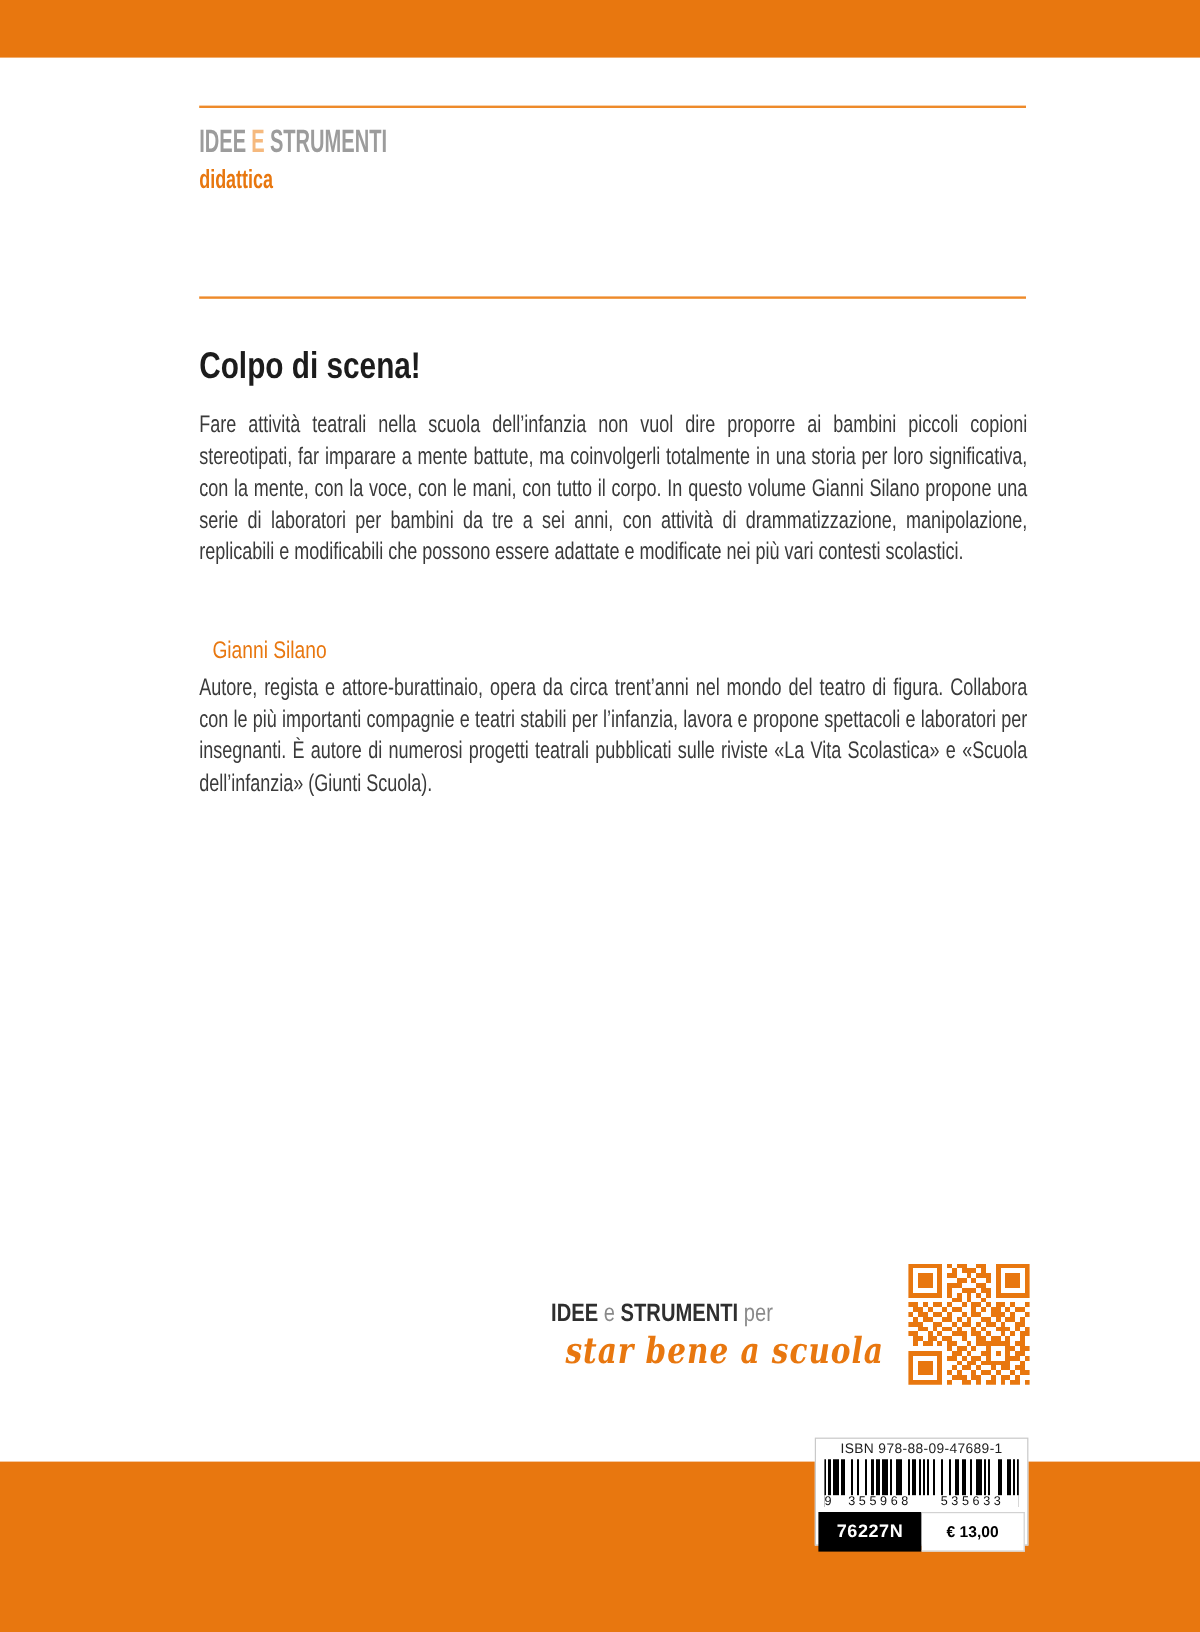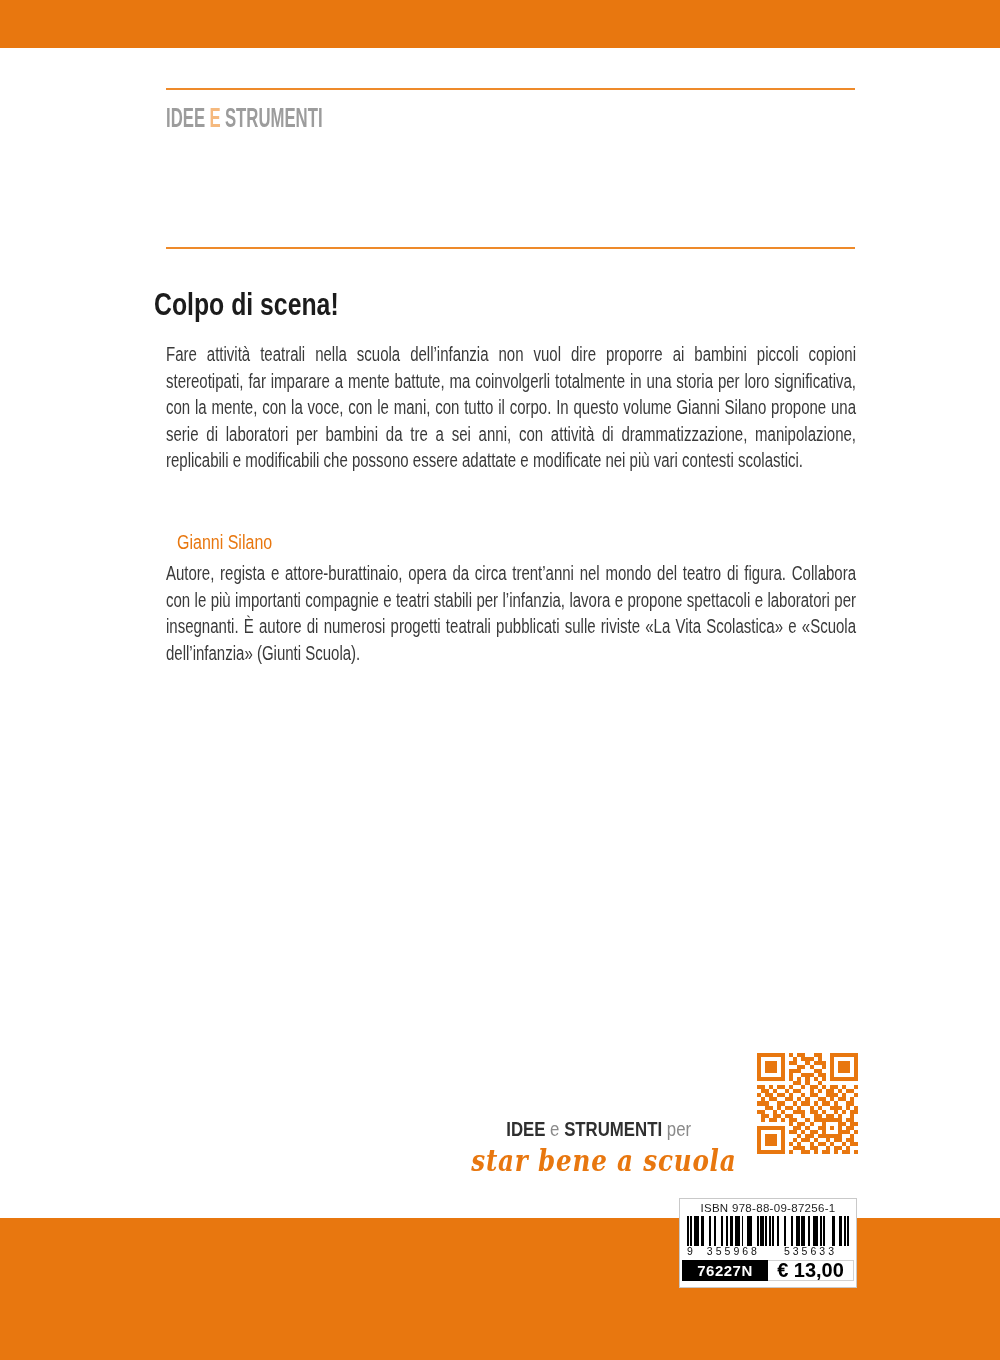--- a/index.html
+++ b/index.html
@@ -22,34 +22,34 @@
   #series-title .conj{color:#F5B97E;}
   #series-title span{margin-right:7px;}
   #series-sub{margin-top:3px;}
   #series-sub .t{font-size:22px;font-weight:bold;color:#E8770F;transform:scaleX(0.68);}
   #tagline-head{margin-top:10px;}
   #tagline-head .t{font-size:18px;font-weight:bold;color:#2B2B2B;transform:scaleX(0.80);}
   .tagline-line{margin-top:0px;line-height:24px;}
   .tagline-line .t{font-size:18px;color:#3F3F3F;transform:scaleX(0.80);}
 
   
-  #book-title{position:absolute;left:154px;top:287px;}
+  #book-title{position:absolute;left:166px;top:287px;}
   #book-title .t{font-size:31px;font-weight:bold;color:#1C1C1C;transform:scaleX(0.80);}
   .para{
     position:absolute;left:166px;width:920px;
     transform:scaleX(0.75);transform-origin:0 0;
     font-size:20px;line-height:26.5px;color:#3A3A3A;text-align:justify;
   }
   #book-desc{top:341px;}
   #author-name{position:absolute;left:177px;top:531px;}
   #author-name .t{font-size:20px;color:#E8770F;transform:scaleX(0.80);}
   #author-bio{top:560px;}
 
   
-  #footer-brand{position:absolute;right:263px;top:1117px;text-align:center;}
+  #footer-brand{position:absolute;right:263px;top:1083px;text-align:left;}
   #brand-line .t{font-size:21px;color:#8A8A8A;transform:scaleX(0.80);transform-origin:100% 50%;}
   #brand-line b{color:#2F2F2F;font-weight:bold;}
   #brand-script{margin-top:2px;}
   #brand-script .t{
     font-family:"DejaVu Serif",serif;font-style:italic;font-weight:bold;
     font-size:30px;color:#E8770F;transform:scaleX(0.82);transform-origin:100% 50%;
     letter-spacing:1px;
   }
 
   
@@ -64,42 +64,45 @@
   }
   #isbn-line{font-size:11.5px;color:#1E1E1E;text-align:center;line-height:13px;letter-spacing:0.3px;}
   #bars-wrap{position:relative;width:162px;margin:1px auto 0;height:40px;}
   #bars-wrap svg{width:162px;height:40px;display:block;shape-rendering:crispEdges;}
   #bc-digits{
     position:absolute;left:0;bottom:0;width:100%;display:flex;align-items:flex-end;
     font-size:10.5px;color:#111;line-height:10px;
   }
   #bc-digits .d9{background:#fff;padding-right:2px;}
   #bc-digits .grp{flex:1;text-align:center;background:#ffffff;letter-spacing:3px;}
-  #bottom-row{display:flex;height:21px;margin:4px 2px 0;}
+  #bottom-row{display:flex;height:33px;margin:4px 2px 0;}
   #code-cell{
     flex:0 0 50%;background:#000;color:#fff;font-weight:bold;font-size:15px;
     display:flex;align-items:center;justify-content:center;letter-spacing:0.5px;
   }
   #price-cell{
-    flex:1;background:#fff;color:#000;font-weight:bold;font-size:20px;
+    flex:1;background:#fff;color:#000;font-weight:bold;font-size:13px;
     display:flex;align-items:center;justify-content:center;border:1px solid #d2d2d2;border-left:none;
   }
 </style>
 </head>
 <body>
 
 <div id="page">
 
   <div id="band-top" class="band"></div>
 
   <div id="rule-top" class="rule"></div>
 
   <div id="series-header">
     <div id="series-title" class="cx">
       <span>IDEE</span><span class="conj">E</span><span>STRUMENTI</span>
+    </div>
+    <div id="series-sub">
+      <span class="t cx">didattica</span>
     </div>
   </div>
 
   <div id="rule-mid" class="rule"></div>
 
   <div id="book-title">
     <span class="t cx">Colpo di scena!</span>
   </div>
 
   <div id="book-desc" class="para">Fare attività teatrali nella scuola dell’infanzia non vuol dire proporre ai bambini piccoli copioni stereotipati, far imparare a mente battute, ma coinvolgerli totalmente in una storia per loro significativa, con la mente, con la voce, con le mani, con tutto il corpo. In questo volume Gianni Silano propone una serie di laboratori per bambini da tre a sei anni, con attività di drammatizzazione, manipolazione, replicabili e modificabili che possono essere adattate e modificate nei più vari contesti scolastici.</div>
@@ -458,21 +461,21 @@
         <rect x="19" y="24" width="1" height="1"></rect>
         <rect x="21" y="24" width="1" height="1"></rect>
         <rect x="22" y="24" width="1" height="1"></rect>
         <rect x="24" y="24" width="1" height="1"></rect>
       </svg>
   </div>
 
   <div id="band-bottom" class="band"></div>
 
   <div id="sticker">
-    <div id="isbn-line">ISBN 978-88-09-87256-1</div>
+    <div id="isbn-line">ISBN 978-88-09-47689-1</div>
     <div id="bars-wrap">
       <svg id="barcode-svg" viewBox="0 0 95 40" preserveAspectRatio="none" fill="#000">
           <rect x="0" y="0" width="1" height="40"></rect>
           <rect x="2" y="0" width="1" height="40"></rect>
           <rect x="4" y="0" width="1" height="33"></rect>
           <rect x="5" y="0" width="1" height="33"></rect>
           <rect x="6" y="0" width="1" height="33"></rect>
           <rect x="8" y="0" width="1" height="33"></rect>
           <rect x="9" y="0" width="1" height="33"></rect>
           <rect x="13" y="0" width="1" height="33"></rect>

